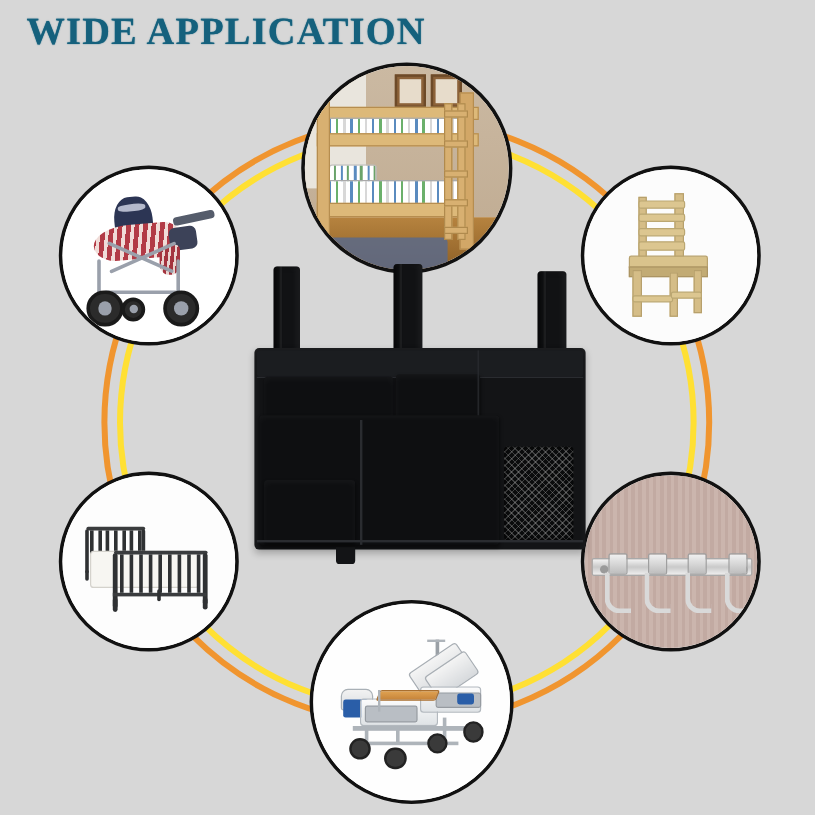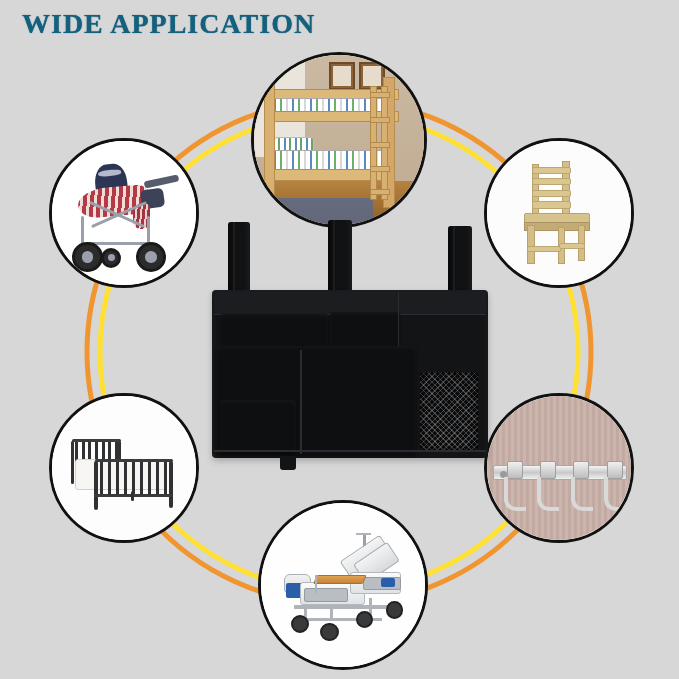--- a/index.html
+++ b/index.html
@@ -10,21 +10,21 @@
     overflow:hidden;
     position:relative;
   }
   #stage{position:absolute;inset:0;width:679px;height:679px;}
 
   
   #title{
     position:absolute;left:22px;top:8px;
     font-family:"Liberation Serif", serif;
     font-weight:700;
-    font-size:28px;
+    font-size:32px;
     letter-spacing:1px;
     color:#15617d;
     text-shadow:0 0 1px #15617d;
     white-space:nowrap;
     z-index:40;
   }
 
   
   #ring{position:absolute;left:0;top:0;width:679px;height:679px;z-index:5;}
 

